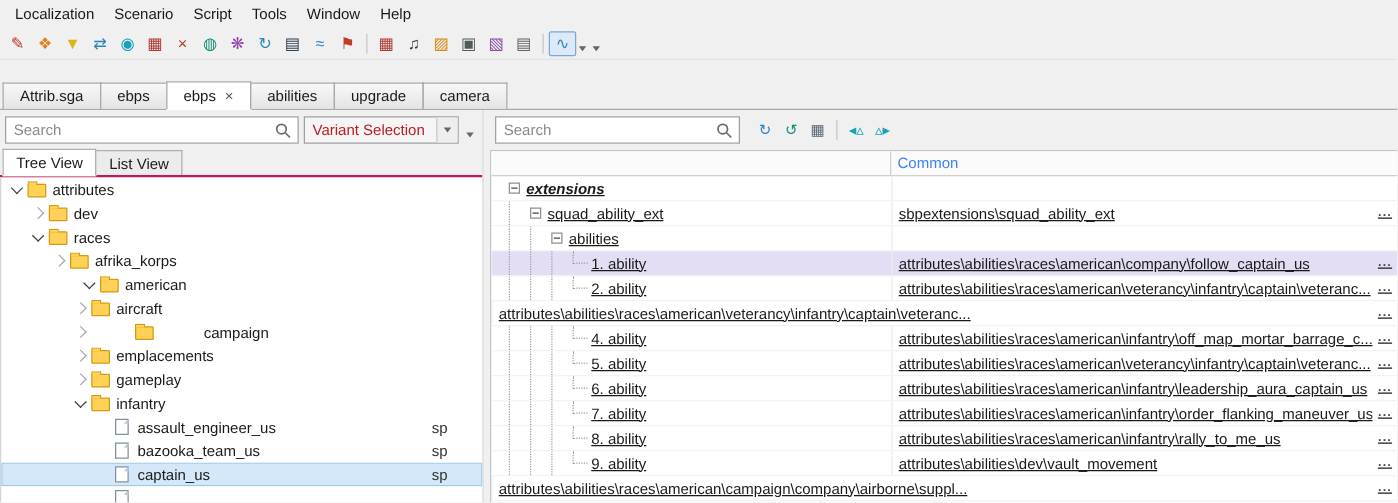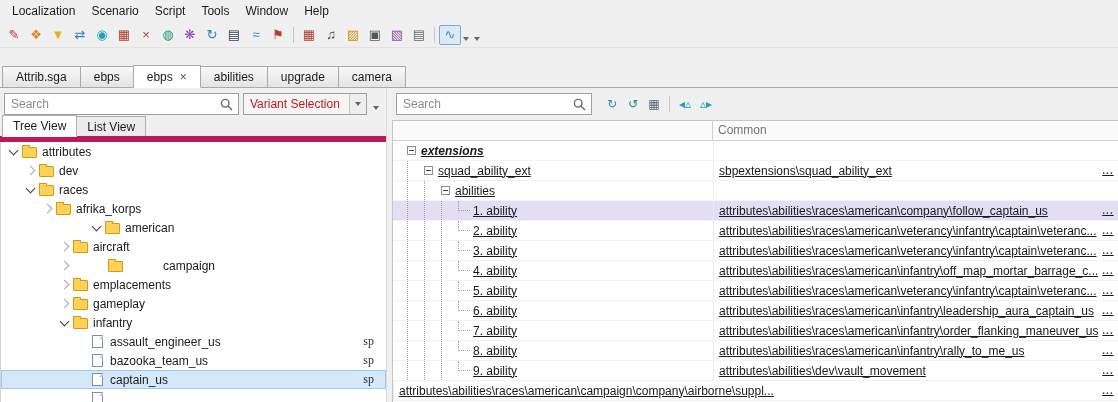--- a/index.html
+++ b/index.html
@@ -41,44 +41,44 @@
   .search-box input::placeholder { color:#8a8a8a; }
   .mag { flex:none; margin-right:5px; }
   .combo { height:22px; width:124px; background:#f5f5f5; border:1px solid #a0a0a0; display:flex; align-items:center; color:#b91c1c; cursor:default; }
   .combo-label { flex:1; padding:0 6px; white-space:nowrap; overflow:hidden; }
   .combo-btn { width:17px; height:100%; border-left:1px solid #c9c9c9; display:flex; align-items:center; justify-content:center; background:#eee; }
 
   .mini-icons { display:flex; align-items:center; margin-left:6px; gap:1px; }
   .mini-icon { height:20px; min-width:20px; padding:0 2px; display:flex; align-items:center; justify-content:center; font-size:12px; border:1px solid transparent; border-radius:2px; cursor:default; }
 
   
-  .view-tabs { height:22px; display:flex; align-items:flex-end; padding-left:2px; flex:none; border-bottom:6px solid #be185d; }
+  .view-tabs { height:22px; display:flex; align-items:flex-end; padding-left:2px; flex:none; border-bottom:2px solid #be185d; }
   .view-tab { height:20px; display:flex; align-items:center; padding:0 10px; border:1px solid #b0b0b0; border-bottom:none; background:#ececec; margin-right:-1px; cursor:default; }
   .view-tab.active { background:#fff; height:22px; margin-bottom:-1px; border-bottom:1px solid #fff; z-index:2; }
 
   
   .tree { flex:1; background:#fff; overflow:hidden; border-left:1px solid #d5d5d5;text-align:right; }
   .tree-row { height:19px; display:flex; align-items:center; white-space:nowrap; cursor:default; }
   .tree-row.sel { background:#d4e8fa; box-shadow:inset 0 0 0 1px #9ecae8; }
   .chev { width:13px; height:13px; position:relative; flex:none; }
   .chev.exp::before { content:""; position:absolute; left:3px; top:2px; width:6px; height:6px; border-right:1.5px solid #3c3c3c; border-bottom:1.5px solid #3c3c3c; transform:rotate(45deg); }
   .chev.col::before { content:""; position:absolute; left:3px; top:3px; width:6px; height:6px; border-right:1.5px solid #a6a6a6; border-bottom:1.5px solid #a6a6a6; transform:rotate(-45deg); }
   .chev.none { visibility:hidden; }
   .ico-folder { width:15px; height:11px; background:#ffd257; border:1px solid #d39a12; border-radius:1px; position:relative; margin:2px 5px 0 2px; flex:none; }
   .ico-folder::before { content:""; position:absolute; top:-3px; left:-1px; width:6px; height:2px; background:#ffd257; border:1px solid #d39a12; border-bottom:none; border-radius:1px 1px 0 0; }
   .ico-file { width:11px; height:13px; background:#fff; border:1px solid #7d90a5; position:relative; margin:0 7px 0 4px; flex:none; }
   .ico-file::after { content:""; position:absolute; top:-1px; right:-1px; border-style:solid; border-width:0 4px 4px 0; border-color:transparent #b9c6d4 transparent transparent; transform:rotate(90deg); }
   .tree-label { }
-  .tree-badge { margin-left:auto; margin-right:12px; color:#333;font-family:Liberation Serif, serif; }
+  .tree-badge { margin-left:auto; margin-right:28px; color:#333; }
 
   
   .grid { flex:1; background:#fff; border-left:1px solid #c5c5c5; border-top:1px solid #c5c5c5; display:flex; flex-direction:column; min-height:0; overflow:hidden; }
   .grid-header { height:20px; flex:none; display:flex; background:#fbfbfb; border-bottom:1px solid #d0d0d0; }
   .gh-name { width:320px; flex:none; border-right:1px solid #d0d0d0; }
-  .gh-value { flex:1; padding:2px 5px; color:#737373; }
+  .gh-value { flex:1; padding:2px 5px; color:#3b82f6; }
   .grid-body { flex:1; overflow:hidden; }
   .grid-row { height:20px; display:flex; align-items:stretch; border-bottom:1px solid #f3f3f3; cursor:default;text-decoration:underline; }
   .grid-row.selected { background:#e3def4; }
   .cell-name { width:320px; flex:none; display:flex; align-items:center; padding-left:14px; white-space:nowrap; overflow:hidden; }
   .guide { width:17px; flex:none; align-self:stretch; border-left:1px dotted #9f9f9f; }
   .hconn { width:12px; height:50%; flex:none; align-self:flex-start; border-bottom:1px dotted #9f9f9f; border-left:1px dotted #9f9f9f; margin-right:3px; }
   .expbox { width:9px; height:9px; flex:none; border:1px solid #8f8f8f; background:#fff; position:relative; margin-right:5px; }
   .expbox::before { content:""; position:absolute; left:1px; right:1px; top:3px; height:1px; background:#444; }
   .row-label.cat { font-weight:bold; font-style:italic; }
   .cell-value { flex:1; display:flex; align-items:center; padding:0 5px; border-left:1px solid #ececec; white-space:nowrap; overflow:hidden; }
@@ -190,21 +190,21 @@
           <div class="tree-row" style="padding-left: 23px;">
             <span class="chev exp"></span>
             <span class="ico-folder"></span>
             <span class="tree-label">races</span>
           </div>
           <div class="tree-row" style="padding-left: 40px;">
             <span class="chev col"></span>
             <span class="ico-folder"></span>
             <span class="tree-label">afrika_korps</span>
           </div>
-          <div class="tree-row" style="padding-left: 64px; margin-left: 25px;">
+          <div class="tree-row" style="padding-left: 64px;">
             <span class="chev exp"></span>
             <span class="ico-folder"></span>
             <span class="tree-label">american</span>
           </div>
           <div class="tree-row" style="padding-left: 57px;">
             <span class="chev col"></span>
             <span class="ico-folder"></span>
             <span class="tree-label">aircraft</span>
           </div>
           <div class="tree-row" style="padding-left: 57px; gap: 35px;">
@@ -322,27 +322,20 @@
                 <span class="guide"></span>
                 <span class="guide"></span>
                 <span class="guide"></span>
                 <span class="hconn"></span>
                 <span class="row-label">2. ability</span>
               </div>
               <div class="cell-value">attributes\abilities\races\american\veterancy\infantry\captain\veteranc...</div>
               <div class="cell-ellipsis">...</div>
             </div>
             <div class="grid-row">
-              <div class="cell-name">
-                <span class="guide"></span>
-                <span class="guide"></span>
-                <span class="guide"></span>
-                <span class="hconn"></span>
-                <span class="row-label">3. ability</span>
-              </div>
               <div class="cell-value">attributes\abilities\races\american\veterancy\infantry\captain\veteranc...</div>
               <div class="cell-ellipsis">...</div>
             </div>
             <div class="grid-row">
               <div class="cell-name">
                 <span class="guide"></span>
                 <span class="guide"></span>
                 <span class="guide"></span>
                 <span class="hconn"></span>
                 <span class="row-label">4. ability</span>

